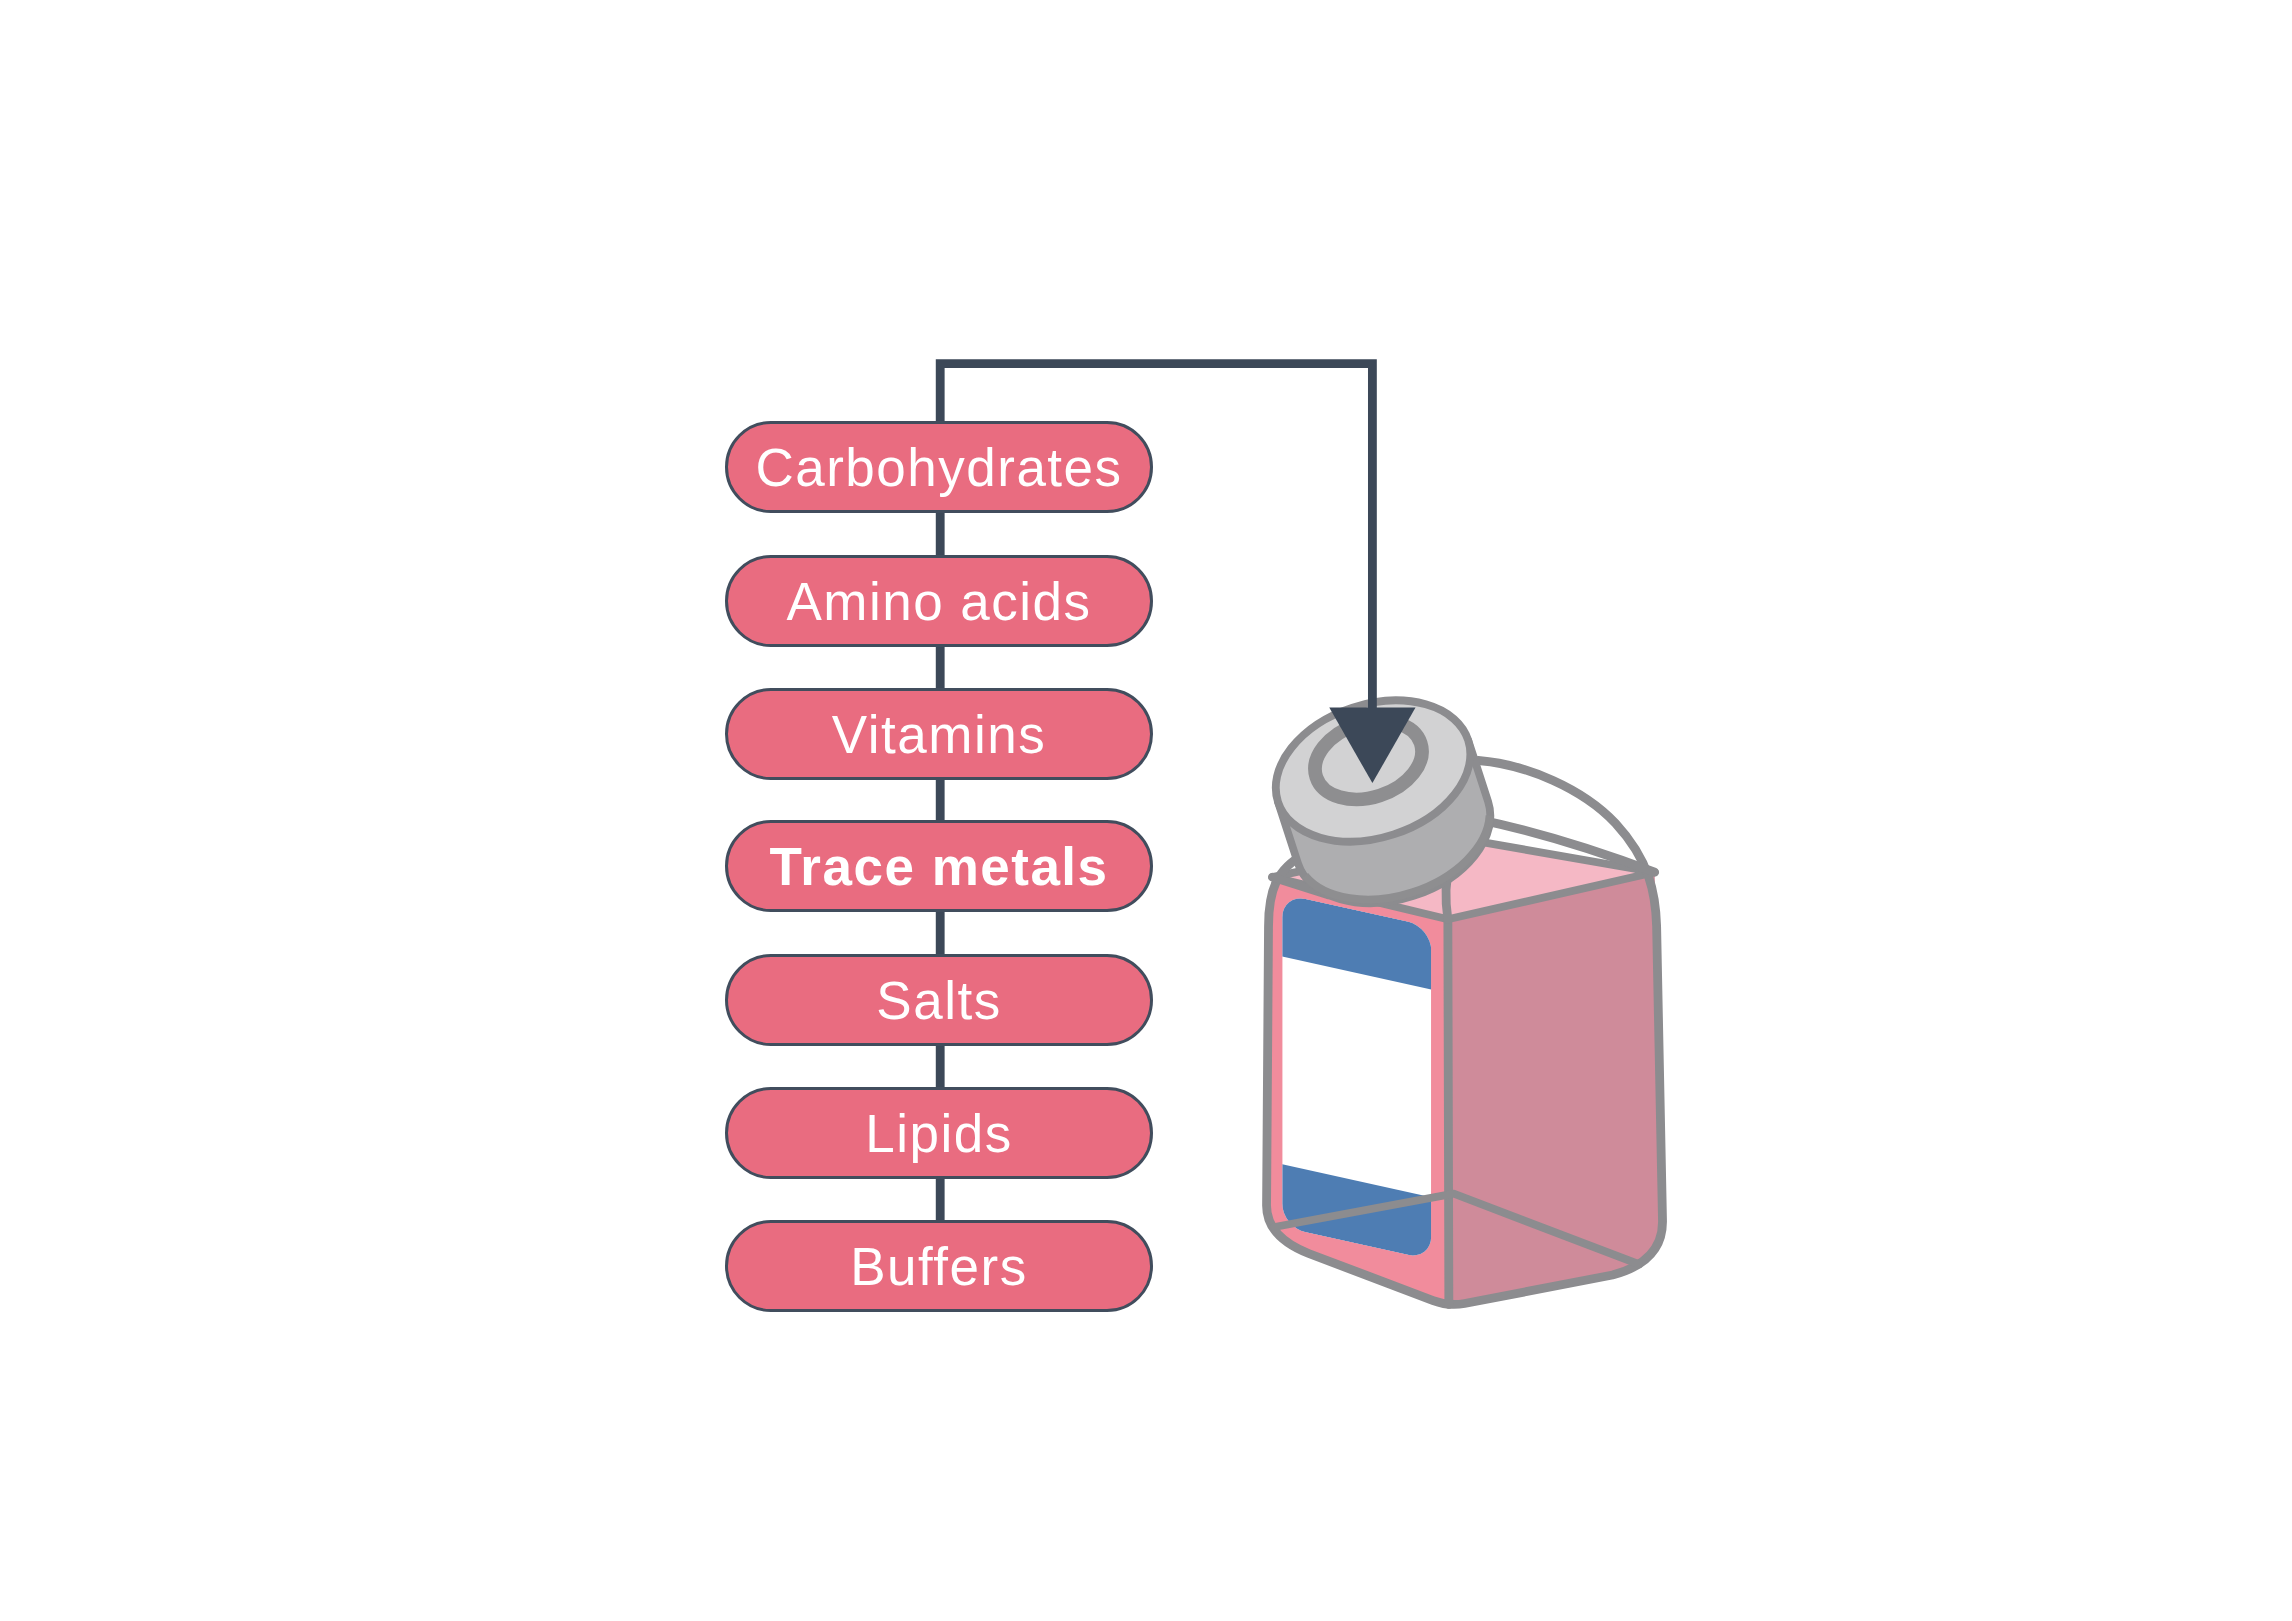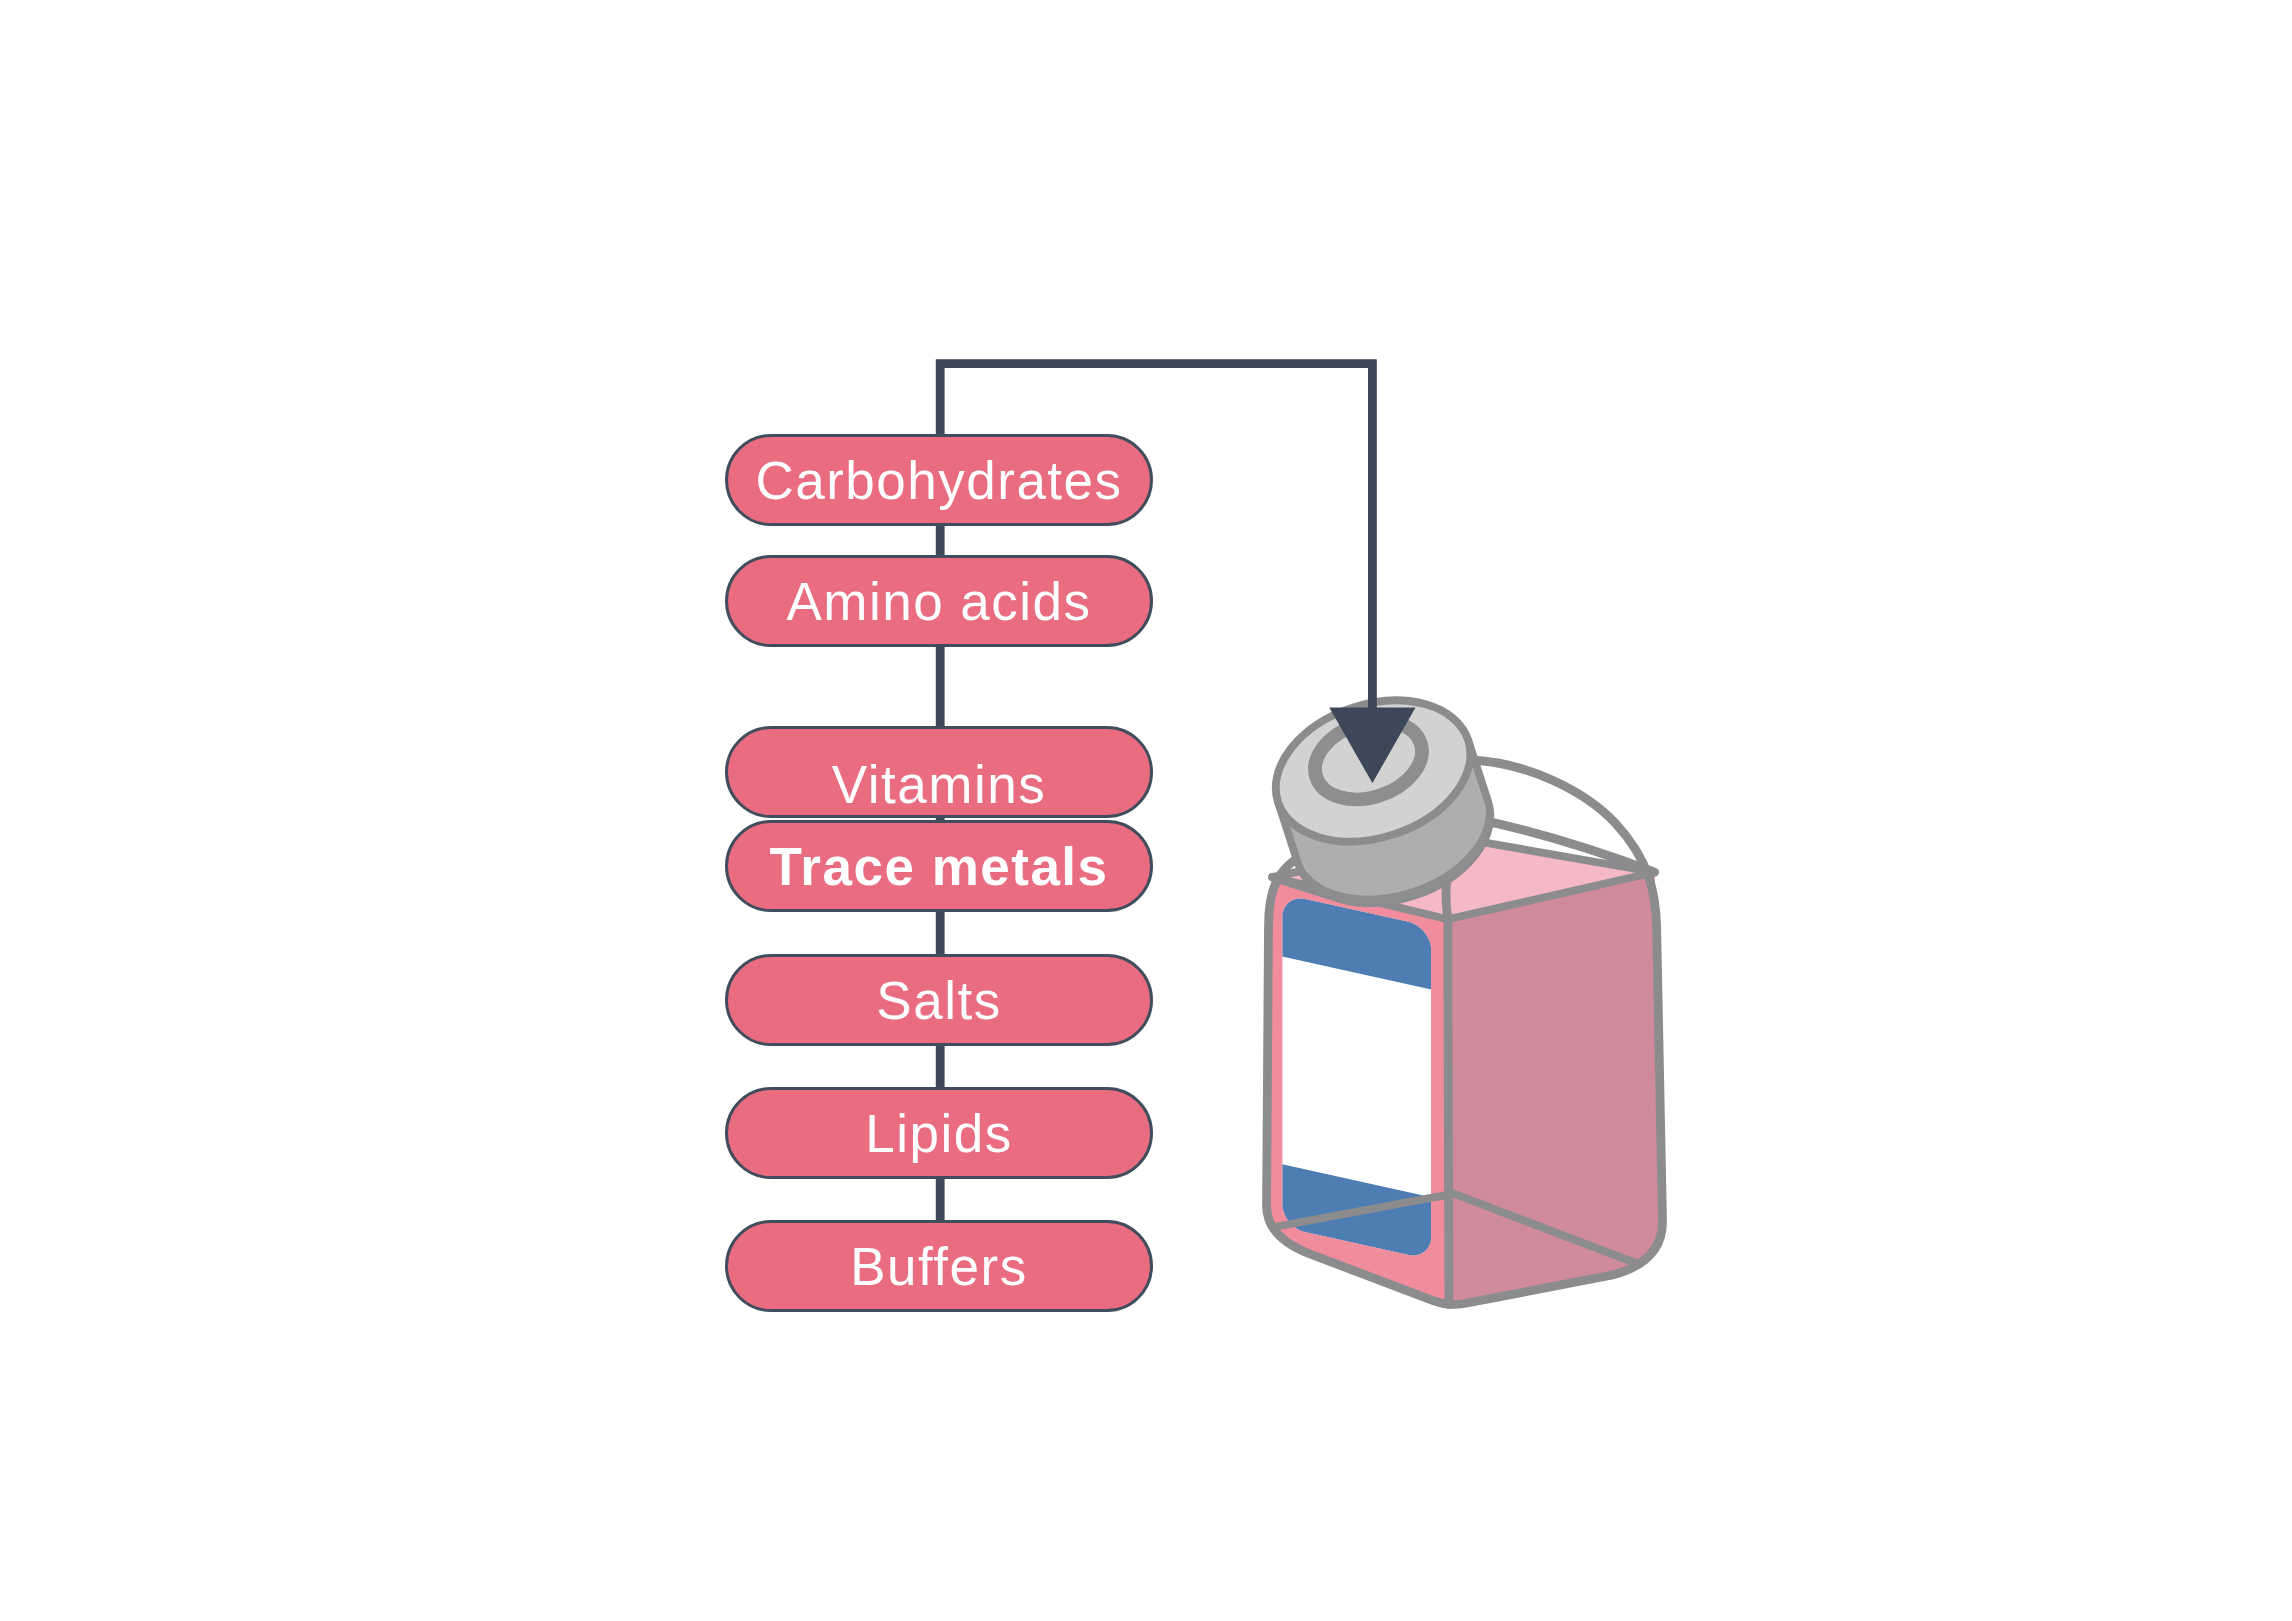--- a/index.html
+++ b/index.html
@@ -21,23 +21,23 @@
     border: 3.9px solid var(--pill-border, #414D5D);
     border-radius: 49px;
     color: var(--pill-text, #fff);
     display: flex;
     align-items: center;
     justify-content: center;
     font-size: 53px;
     font-weight: 300;
     letter-spacing: 1.5px;
   }
-  .pill-0 { top: 434px; }
+  .pill-0 { top: 421px; }
   .pill-1 { top: 555px; }
-  .pill-2 { top: 726px; align-items: flex-end; }
+  .pill-2 { top: 688px; }
   .pill-3 { top: 820px; font-weight: bold; }
   .pill-4 { top: 954px; }
   .pill-5 { top: 1087px; }
   .pill-6 { top: 1220px; text-align: center; }
 
   
   .outline      { fill: none; stroke: var(--bottle-outline, #8C8C8F); stroke-width: 9; stroke-linecap: round; stroke-linejoin: round; }
   .outline.thin { stroke-width: 8; }
   .face-front { fill: var(--liquid-front, #F18C9C); }
   .face-side  { fill: var(--liquid-side,  #CF8B9A); }

